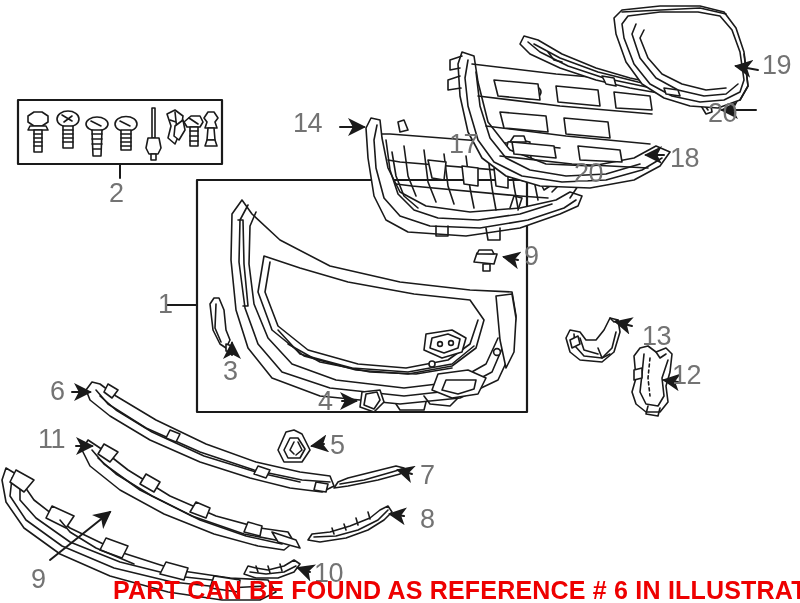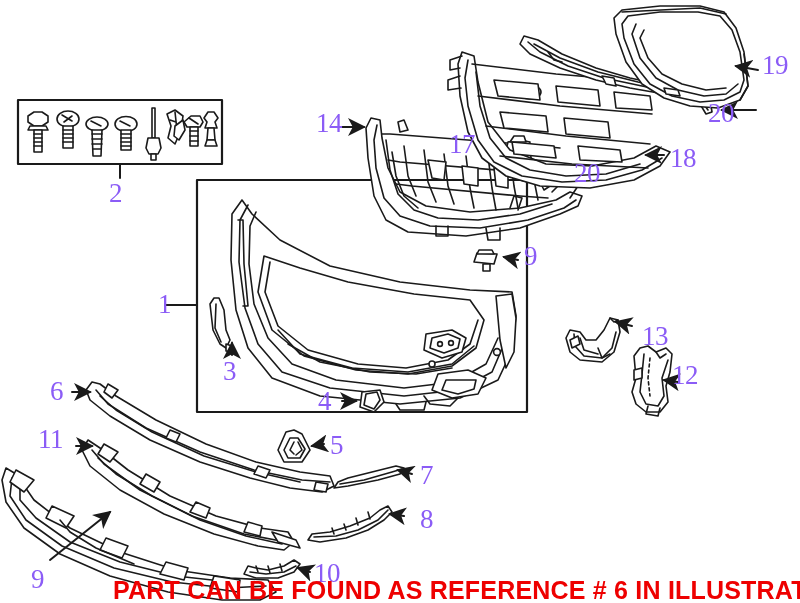--- a/index.html
+++ b/index.html
@@ -16,24 +16,24 @@
     overflow: hidden;
   }
   #art-layer {
     position: absolute;
     left: 0; top: 0;
     width: 800px;
     height: 603px;
   }
   .callout {
     position: absolute;
-    font-family: Liberation Serif, serif;
+    font-family: Liberation Sans, sans-serif;
     font-size: 27px;
     font-weight: 400;
-    color: #8b5cf6;
+    color: #737373;
     line-height: 1;
     white-space: nowrap;
     letter-spacing: -0.5px;
   }
   .footer-note {
     position: absolute;
     font-family: "Liberation Sans", sans-serif;
     font-weight: bold;
     font-size: 25px;
     letter-spacing: 0.2px;
@@ -377,21 +377,21 @@
   <div class="callout" style="left:318px; top:388px;">4</div>
   <div class="callout" style="left:330px; top:432px;">5</div>
   <div class="callout" style="left:50px;  top:378px;">6</div>
   <div class="callout" style="left:420px; top:462px;">7</div>
   <div class="callout" style="left:420px; top:506px;">8</div>
   <div class="callout" style="left:31px;  top:566px;">9</div>
   <div class="callout" style="left:314px; top:560px;">10</div>
   <div class="callout" style="left:38px;  top:426px;">11</div>
   <div class="callout" style="left:672px; top:362px;">12</div>
   <div class="callout" style="left:642px; top:306px;margin-top:17px;">13</div>
-  <div class="callout" style="left:316px; top:110px;">14</div>
+  <div class="callout" style="left:293px; top:110px;">14</div>
   <div class="callout" style="left:524px; top:243px;">9</div>
   <div class="callout" style="left:574px; top:160px;">20</div>
   <div class="callout" style="left:449px; top:131px;">17</div>
   <div class="callout" style="left:670px; top:145px;">18</div>
   <div class="callout" style="left:762px; top:52px;">19</div>
   <div class="callout" style="left:708px; top:100px;">20</div>
 
   <div class="footer-note" style="left:113px; top:578px; color:#ee0000;">PART CAN BE FOUND AS REFERENCE # 6 IN ILLUSTRATION</div>
 
 </div>

